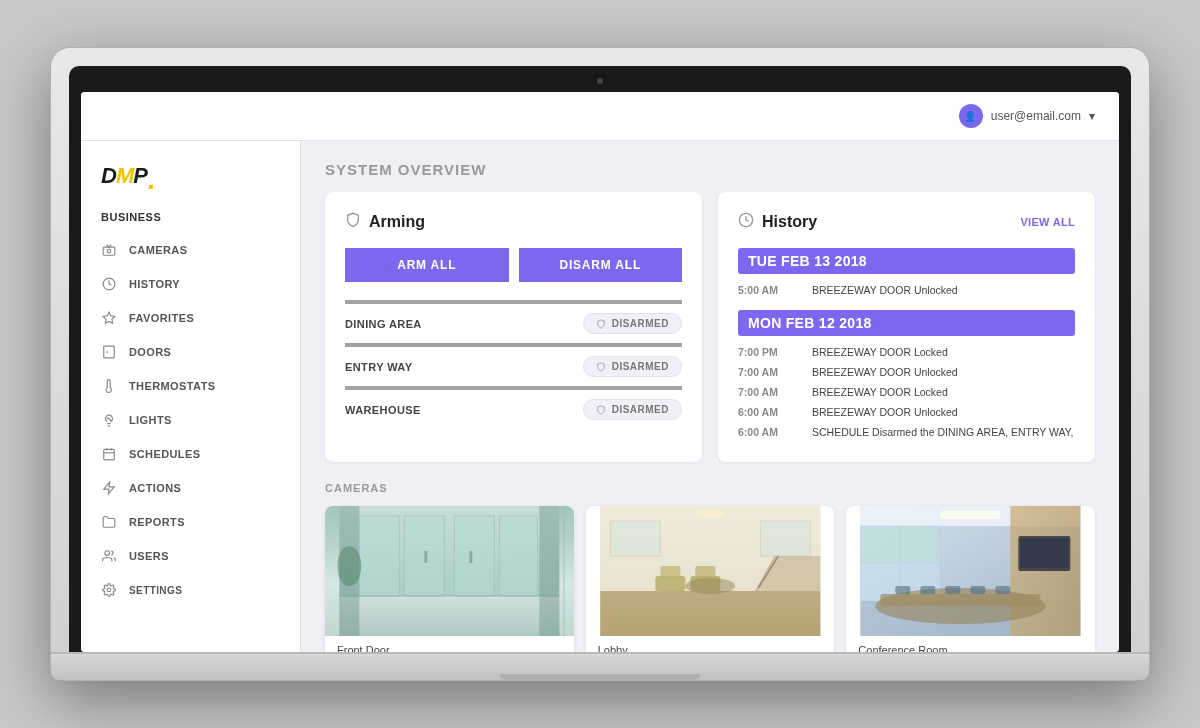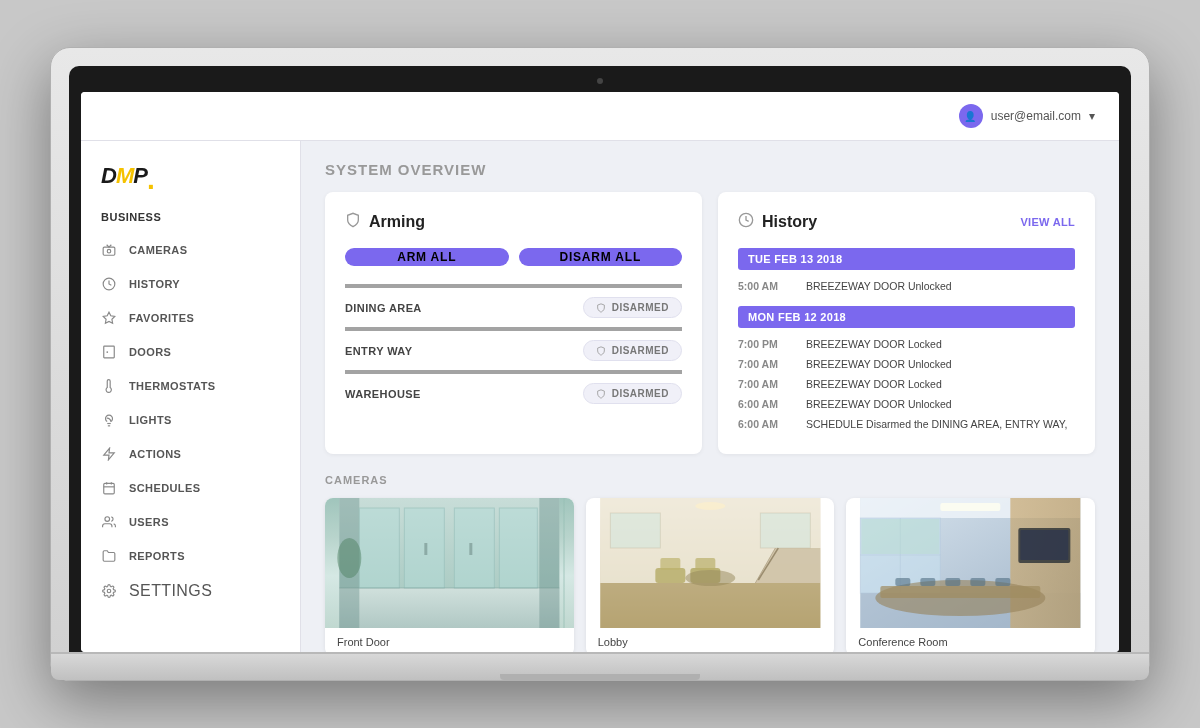--- a/index.html
+++ b/index.html
@@ -233,28 +233,28 @@
 
     
     .arming-buttons {
       display: flex;
       gap: 10px;
       margin-bottom: 18px;
     }
 
     .btn-arm, .btn-disarm {
       flex: 1;
-      padding: 2px;
+      padding: 10px;
       border: none;
-      border-radius: 9px;
+      border-radius: 0;
       font-size: 12px;
       font-weight: 700;
       letter-spacing: 0.8px;
       cursor: pointer;
-      color: #000000;
+      color: #ffffff;
     }
 
     .btn-arm { background: #7b68ee; }
     .btn-disarm { background: #7b68ee; }
 
     
     .zone-row {
       display: flex;
       align-items: center;
       justify-content: space-between;
@@ -286,32 +286,32 @@
     .status-badge.armed {
       background: #7b68ee;
       border-color: #7b68ee;
       color: white;
     }
 
     
     .history-date-bar {
       background: #7b68ee;
       color: white;
-      font-size: 11px;
+      font-size: 14px;
       font-weight: 700;
       padding: 5px 10px;
       border-radius: 3px;
       margin-bottom: 6px;
       letter-spacing: 0.3px;
     }
 
     .history-event {
       display: flex;
       align-items: center;
-      gap: 18px;
+      gap: 24px;
       padding: 4px 0;
       font-size: 11px;
     }
 
     .event-time {
       color: #888;
       font-weight: 600;
       min-width: 50px;
       font-size: 10.5px;
     }
@@ -448,63 +448,63 @@
                     <line x1="10" y1="22" x2="14" y2="22"></line>
                   <path d="M15.09 14.77A6 6 0 0 0 8 9"></path>
                   <path d="M8.91 14.77A6 6 0 1 1 15.09 14.77"></path>
                 </svg>
               </span>
               <span style="font-size:11px;font-weight:700;color:#555;letter-spacing:0.4px">LIGHTS</span>
             </li>
             <li>
               <span class="nav-icon">
                 <svg width="14" height="14" viewBox="0 0 24 24" fill="none" stroke="#888" stroke-width="2">
-                  <polygon points="13,2 3,14 12,14 11,22 21,10 12,10"></polygon>
-                </svg>
-              </span>
-              <span style="font-size:11px;font-weight:600;color:#555;letter-spacing:0.4px">ACTIONS</span>
-            </li>
-            <li>
-              <span class="nav-icon">
-                <svg width="14" height="14" viewBox="0 0 24 24" fill="none" stroke="#888" stroke-width="2">
                   <rect x="3" y="4" width="18" height="18" rx="2"></rect>
                     <line x1="16" y1="2" x2="16" y2="6"></line>
                   <line x1="8" y1="2" x2="8" y2="6"></line>
                     <line x1="3" y1="10" x2="21" y2="10"></line>
                 </svg>
               </span>
               <span style="font-size:11px;font-weight:600;color:#555;letter-spacing:0.4px">SCHEDULES</span>
             </li>
             <li>
               <span class="nav-icon">
                 <svg width="14" height="14" viewBox="0 0 24 24" fill="none" stroke="#888" stroke-width="2">
+                  <polygon points="13,2 3,14 12,14 11,22 21,10 12,10"></polygon>
+                </svg>
+              </span>
+              <span style="font-size:11px;font-weight:600;color:#555;letter-spacing:0.4px">ACTIONS</span>
+            </li>
+            <li>
+              <span class="nav-icon">
+                <svg width="14" height="14" viewBox="0 0 24 24" fill="none" stroke="#888" stroke-width="2">
+                  <path d="M22 19a2 2 0 0 1-2 2H4a2 2 0 0 1-2-2V5a2 2 0 0 1 2-2h5l2 3h9a2 2 0 0 1 2 2z"></path>
+                </svg>
+              </span>
+              <span style="font-size:11px;font-weight:600;color:#555;letter-spacing:0.4px">REPORTS</span>
+            </li>
+            <li>
+              <span class="nav-icon">
+                <svg width="14" height="14" viewBox="0 0 24 24" fill="none" stroke="#888" stroke-width="2">
                   <path d="M17 21v-2a4 4 0 0 0-4-4H5a4 4 0 0 0-4 4v2"></path>
                   <circle cx="9" cy="7" r="4"></circle>
                   <path d="M23 21v-2a4 4 0 0 0-3-3.87"></path>
                   <path d="M16 3.13a4 4 0 0 1 0 7.75"></path>
                 </svg>
               </span>
               <span style="font-size:11px;font-weight:600;color:#555;letter-spacing:0.4px">USERS</span>
             </li>
             <li>
               <span class="nav-icon">
                 <svg width="14" height="14" viewBox="0 0 24 24" fill="none" stroke="#888" stroke-width="2">
-                  <path d="M22 19a2 2 0 0 1-2 2H4a2 2 0 0 1-2-2V5a2 2 0 0 1 2-2h5l2 3h9a2 2 0 0 1 2 2z"></path>
-                </svg>
-              </span>
-              <span style="font-size:11px;font-weight:600;color:#555;letter-spacing:0.4px">REPORTS</span>
-            </li>
-            <li>
-              <span class="nav-icon">
-                <svg width="14" height="14" viewBox="0 0 24 24" fill="none" stroke="#888" stroke-width="2">
                   <circle cx="12" cy="12" r="3"></circle>
                   <path d="M19.4 15a1.65 1.65 0 0 0 .33 1.82l.06.06a2 2 0 0 1-2.83 2.83l-.06-.06a1.65 1.65 0 0 0-1.82-.33 1.65 1.65 0 0 0-1 1.51V21a2 2 0 0 1-4 0v-.09A1.65 1.65 0 0 0 9 19.4a1.65 1.65 0 0 0-1.82.33l-.06.06a2 2 0 0 1-2.83-2.83l.06-.06A1.65 1.65 0 0 0 4.68 15a1.65 1.65 0 0 0-1.51-1H3a2 2 0 0 1 0-4h.09A1.65 1.65 0 0 0 4.6 9a1.65 1.65 0 0 0-.33-1.82l-.06-.06a2 2 0 0 1 2.83-2.83l.06.06A1.65 1.65 0 0 0 9 4.68a1.65 1.65 0 0 0 1-1.51V3a2 2 0 0 1 4 0v.09a1.65 1.65 0 0 0 1 1.51 1.65 1.65 0 0 0 1.82-.33l.06-.06a2 2 0 0 1 2.83 2.83l-.06.06A1.65 1.65 0 0 0 19.4 9a1.65 1.65 0 0 0 1.51 1H21a2 2 0 0 1 0 4h-.09a1.65 1.65 0 0 0-1.51 1z"></path>
                 </svg>
               </span>
-              <span style="font-size:16px;font-weight:400;color:#555;letter-spacing:0.4px">SETTINGS</span>
+              <span style="font-size:10px;font-weight:700;color:#555;letter-spacing:0.4px">SETTINGS</span>
             </li>
           </ul>
         </div>
 
         <div class="main-content">
           <div class="section-title">SYSTEM OVERVIEW</div>
 
           <div class="overview-grid">
 
             <div class="card">

